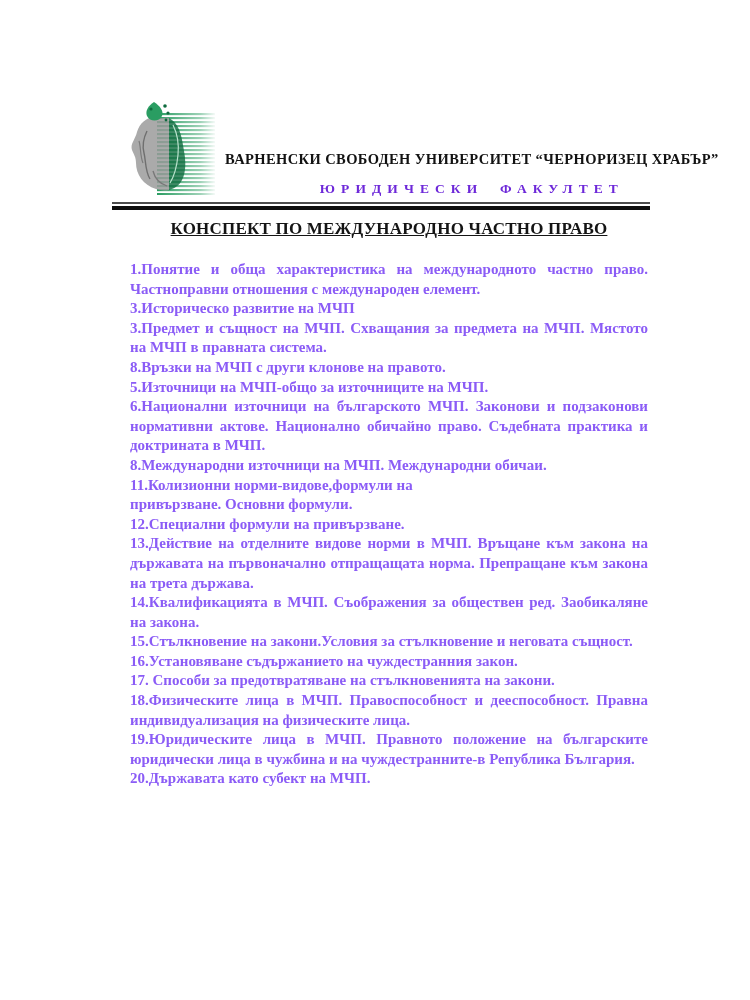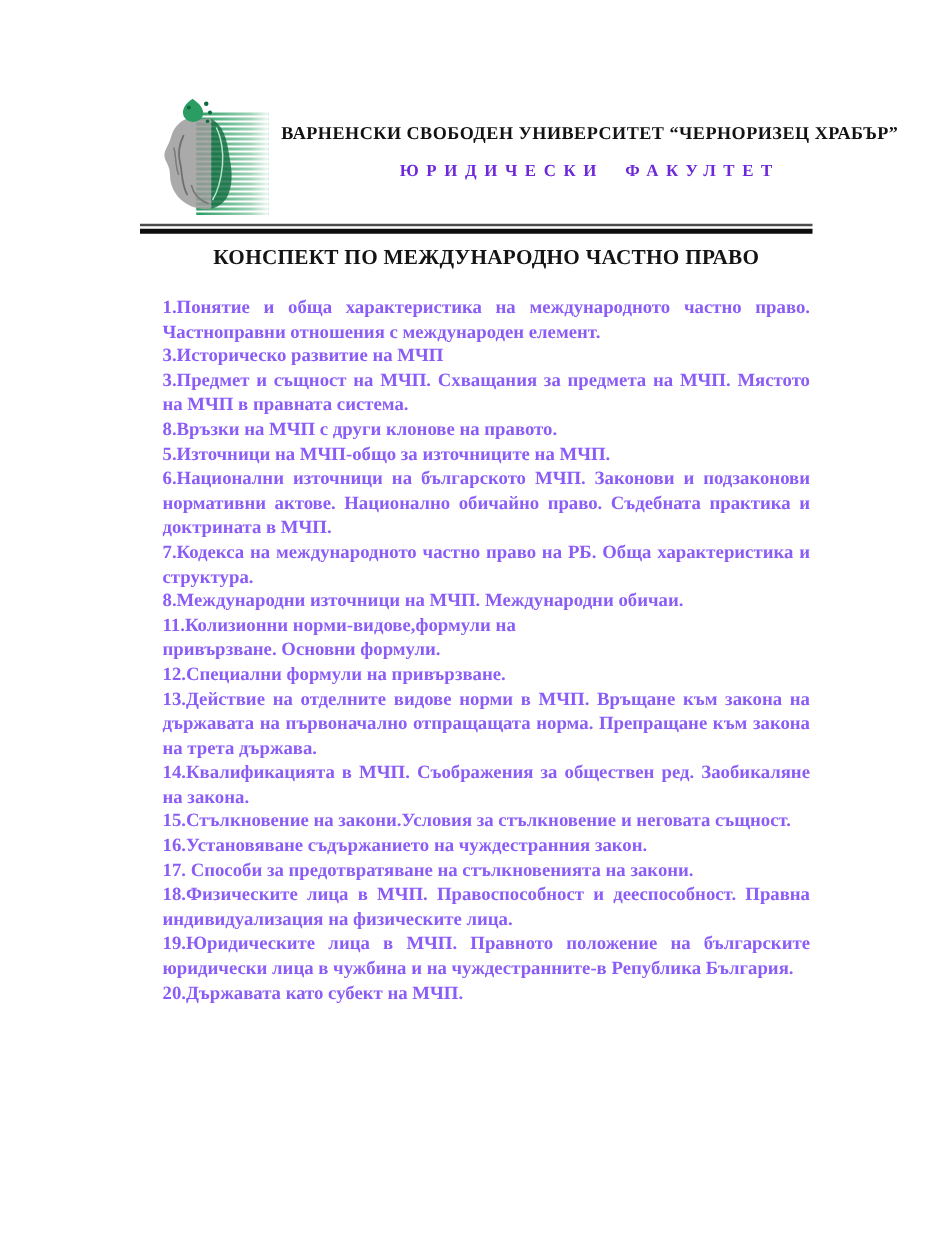--- a/index.html
+++ b/index.html
@@ -4,40 +4,40 @@
 <style>
   html,body { margin:0; padding:0; }
   body {
     width:750px; height:1000px;
     background:#ffffff;
     font-family:"Liberation Serif","DejaVu Serif",serif;
     color:#1b1b1b;
   }
   .page { position:relative; width:750px; height:1000px; background:#ffffff; overflow:hidden; }
 
-  .header { display:flex; align-items:flex-start; padding:78px 52px 0 117px; }
+  .header { display:flex; align-items:flex-end; padding:78px 52px 0 117px;margin-top:23px; }
   .logo-wrap { width:108px; height:96px; flex:none; }
   .header-text { flex:1; text-align:center; padding-top:21px; }
   .university {
     font-weight:bold; font-size:14.5px; letter-spacing:0.4px;
     color:#121212; white-space:nowrap;
   }
   .faculty {
     margin-top:13px; font-weight:bold; font-size:13.5px;
     letter-spacing:0.45em; word-spacing:0.55em; color:#6d28d9;
   }
 
   .separator { margin:5px 100px 0 112px; }
   .sep-thin  { height:2px; background:#4c4c4c; }
   .sep-thick { height:4px; background:#0d0d0d; margin-top:2px; }
 
   .content { margin:9px 102px 0 130px; }
   .doc-title {
     text-align:center; font-size:17px; font-weight:bold;
-    margin:0 0 21px 0; color:#141414; letter-spacing:0.2px;
+    margin:0 0 21px 0; color:#141414; letter-spacing:0.2px;text-decoration:underline;
   }
   .topic {
     margin:0; text-align:justify; font-size:15px; line-height:19.6px;
     font-weight:bold; color:#8b5cf6; white-space:pre-line;
   }
 </style>
 </head>
 <body>
 
 <div class="page">
@@ -104,21 +104,20 @@
 
   <div class="content">
     <h1 class="doc-title">КОНСПЕКТ ПО МЕЖДУНАРОДНО ЧАСТНО ПРАВО</h1>
     <div id="topic-list">
         <p class="topic">1.Понятие и обща характеристика на международното частно право. Частноправни отношения с международен елемент.</p>
         <p class="topic">3.Историческо развитие на МЧП</p>
         <p class="topic">3.Предмет и същност на МЧП. Схващания за предмета на МЧП. Мястото на МЧП в правната система.</p>
         <p class="topic">8.Връзки на МЧП с други клонове на правото.</p>
         <p class="topic">5.Източници на МЧП-общо за източниците на МЧП.</p>
         <p class="topic">6.Национални източници на българското МЧП. Законови и подзаконови нормативни актове. Национално обичайно право. Съдебната практика и доктрината в МЧП.</p>
-        <p class="topic">7.Кодекса на международното частно право на РБ. Обща характеристика и структура.</p>
         <p class="topic">8.Международни източници на МЧП. Международни обичаи.</p>
         <p class="topic">11.Колизионни норми-видове,формули на
 привързване. Основни формули.</p>
         <p class="topic">12.Специални формули на привързване.</p>
         <p class="topic">13.Действие на отделните видове норми в МЧП. Връщане към закона на държавата на първоначално отпращащата норма. Препращане към закона на трета държава.</p>
         <p class="topic">14.Квалификацията в МЧП. Съображения за обществен ред. Заобикаляне на закона.</p>
         <p class="topic">15.Стълкновение на закони.Условия за стълкновение и неговата същност.</p>
         <p class="topic">16.Установяване съдържанието на чуждестранния закон.</p>
         <p class="topic">17. Способи за предотвратяване на стълкновенията на закони.</p>
         <p class="topic">18.Физическите лица в МЧП. Правоспособност и дееспособност. Правна индивидуализация на физическите лица.</p>

